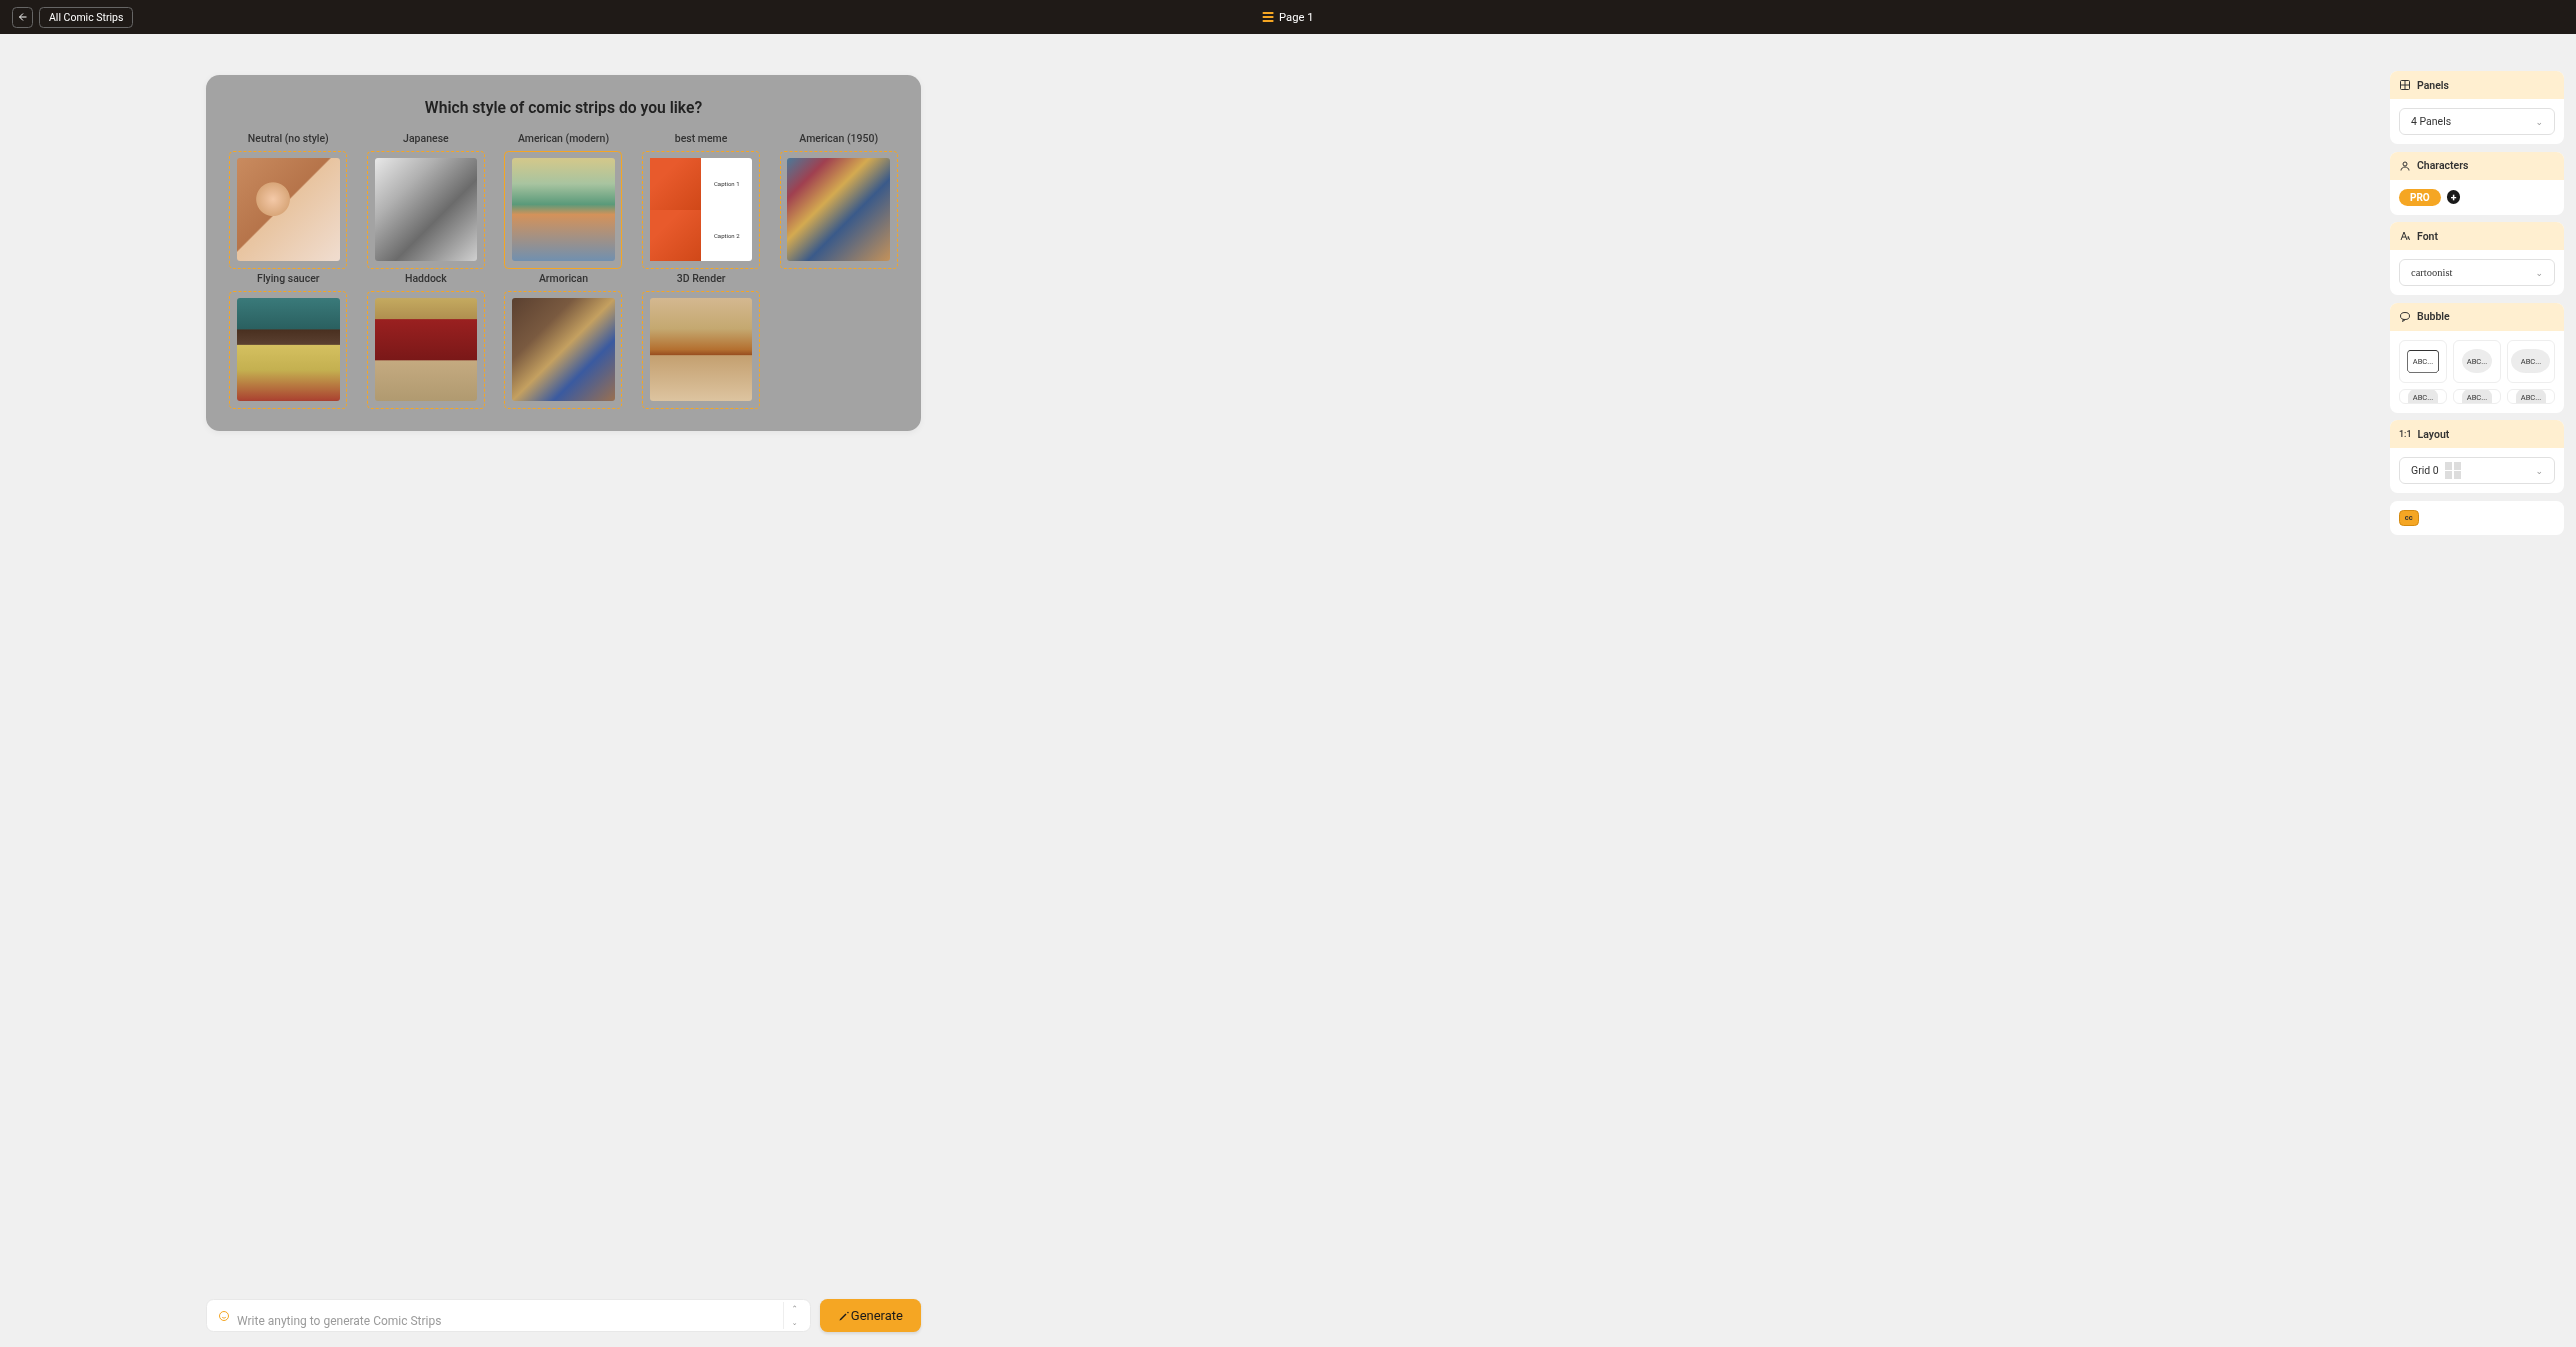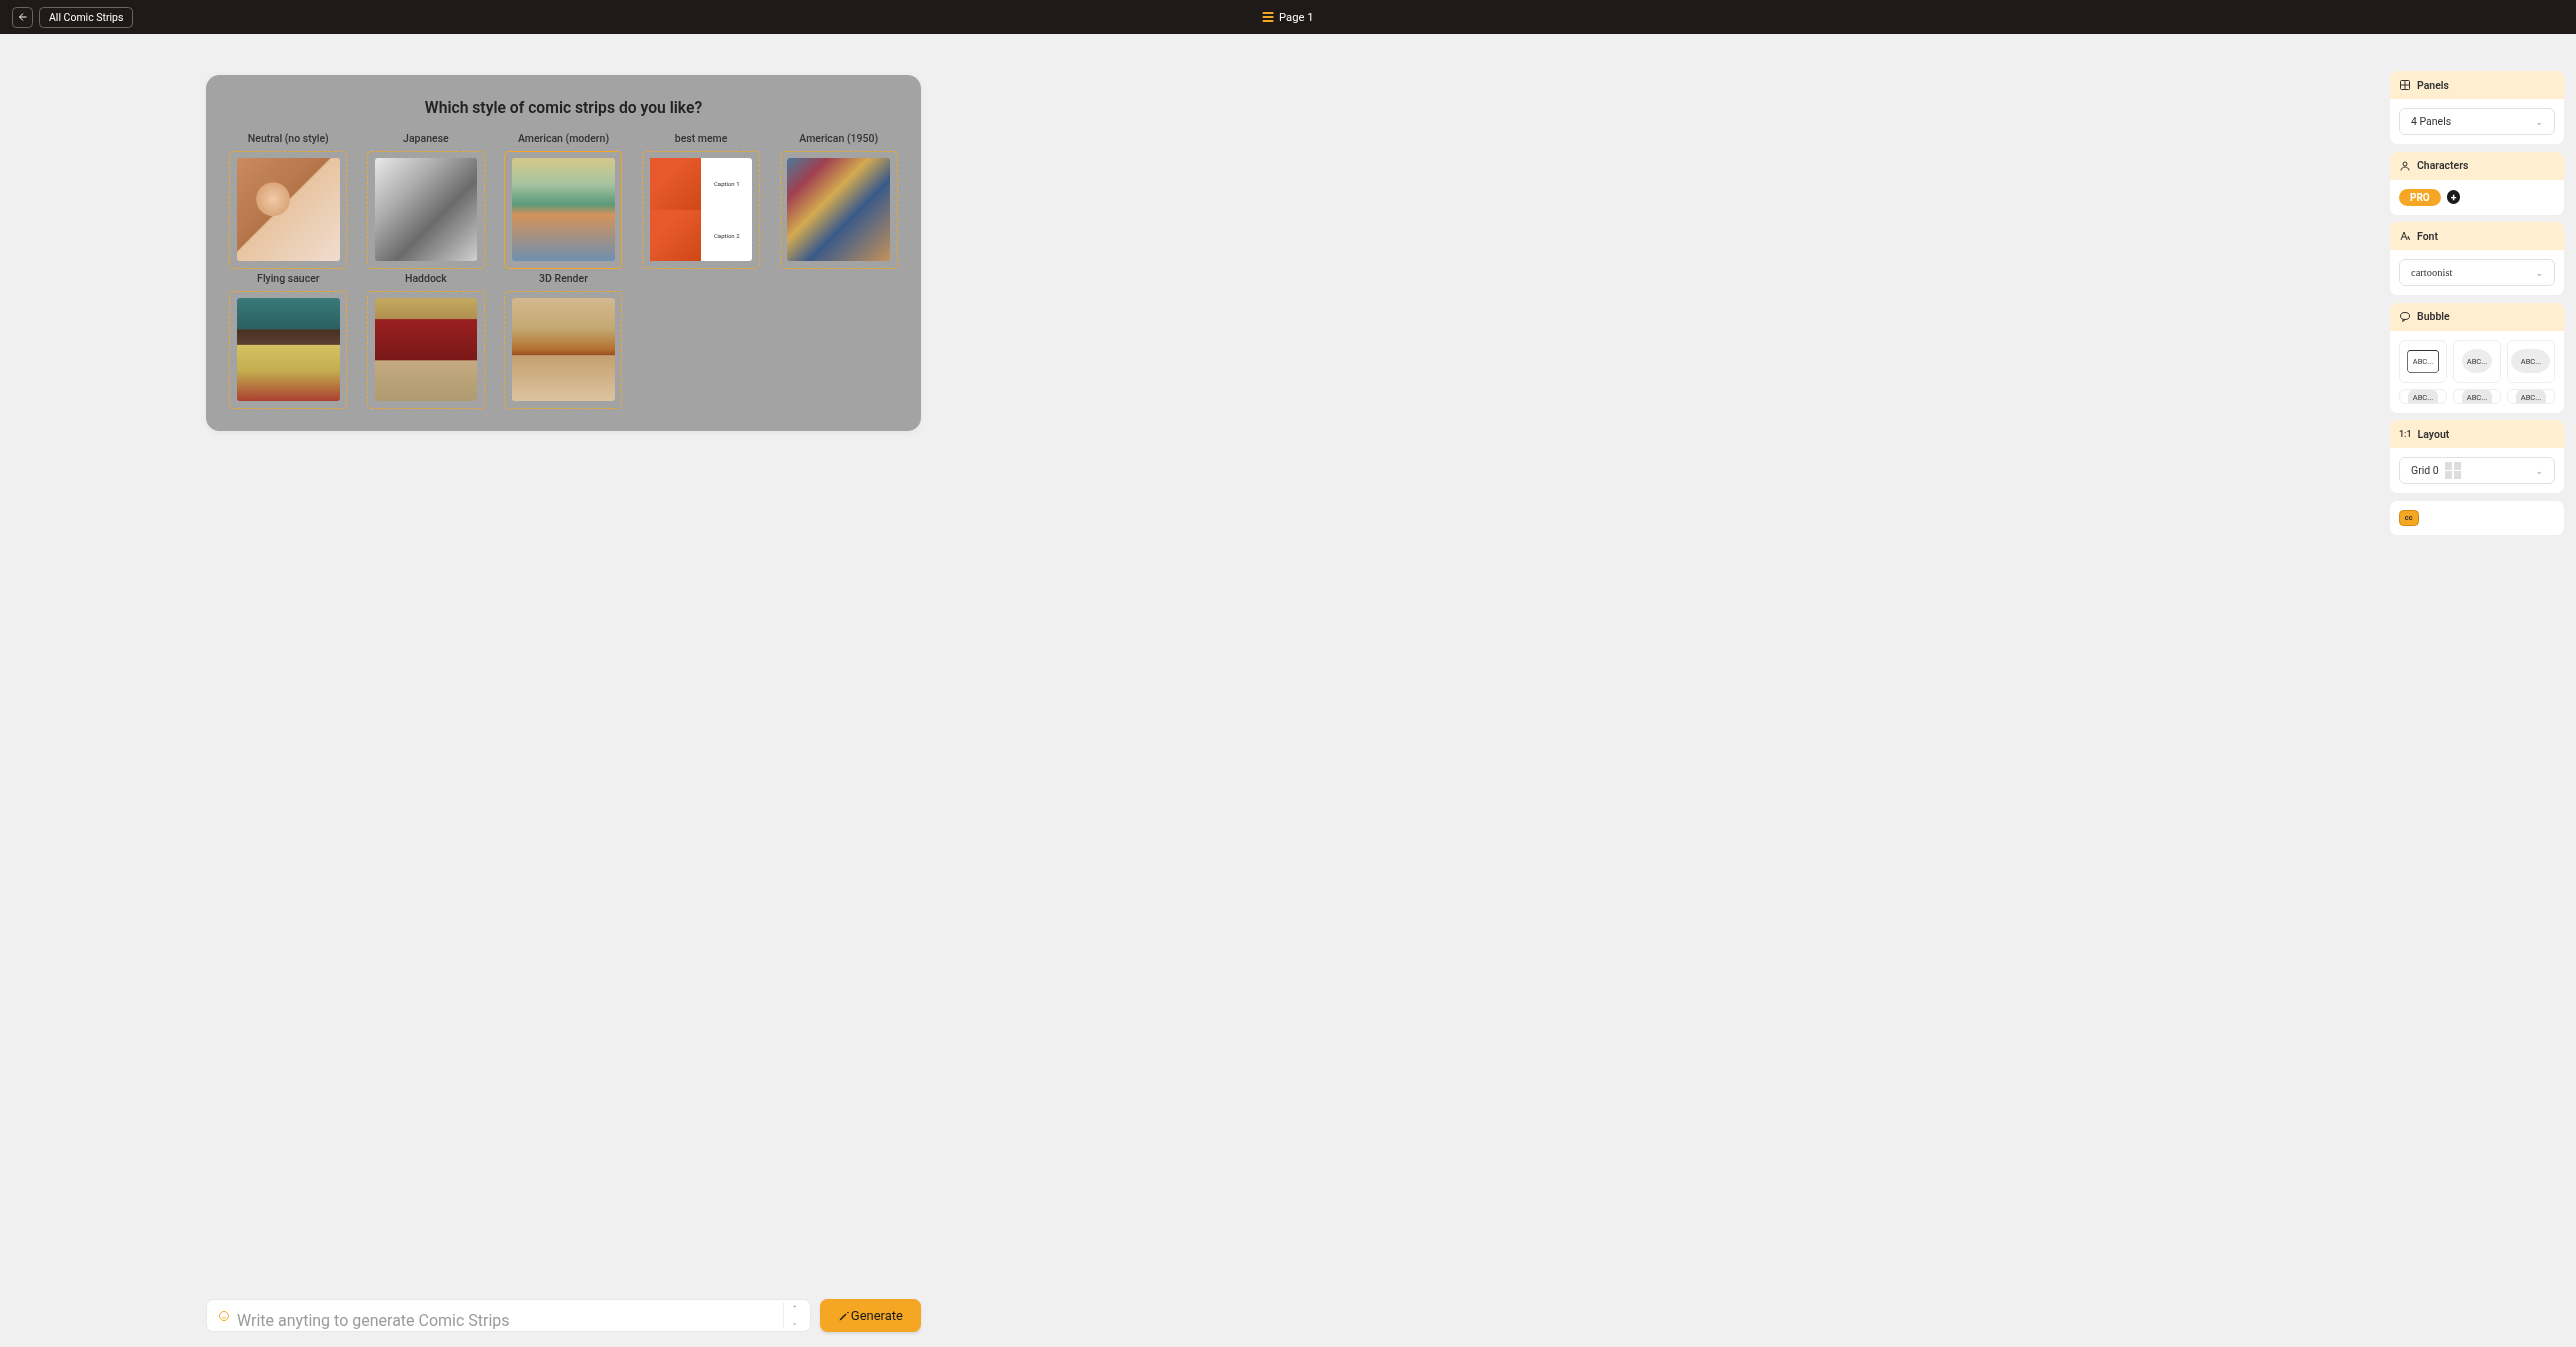--- a/index.html
+++ b/index.html
@@ -56,21 +56,21 @@
 .bubble-opt.partial .shape.oval, .bubble-opt .shape.partial { background: #e8e8e8; border-radius: 7.5px 7.5px 0 0; padding: 4.5px 4.5px 1.5px; }
 .row-partial { margin-top: 6px; }
 .bubble-opt.cut { height: 15px; overflow: hidden; }
 .layout-sel { display: flex; align-items: center; gap: 6px; }
 .layout-grid-icon { display: grid; grid-template-columns: 7.5px 7.5px; grid-template-rows: 7.5px 7.5px; gap: 1.5px; }
 .layout-grid-icon span { background: #ddd; }
 .cc-btn { width: 19.5px; height: 16.5px; background: #f5a623; border-radius: 4.5px; display: flex; align-items: center; justify-content: center; font-size: 7.5px; font-weight: 700; color: #333; cursor: pointer; border: 0.7px solid #d48a10; }
 
 .bottom-bar { position: absolute; left: 206px; bottom: 15px; width: 715px; display: flex; gap: 9px; align-items: stretch; }
 .prompt-box { flex: 1; background: #fff; border: 0.7px solid #e8e8e8; border-radius: 7.5px; display: flex; align-items: center; padding: 0 10.5px; height: 33px; gap: 7.5px; }
-.prompt-box input { flex: 1; border: none; outline: none; font-size: 16px; background: transparent; color: #333; margin-top: 10px; }
+.prompt-box input { flex: 1; border: none; outline: none; font-size: 12px; background: transparent; color: #333; margin-top: 10px; }
 .prompt-box input::placeholder { color: #9b9b9b; }
 .prompt-icon { color: #f5a623; }
 .stepper { display: flex; flex-direction: column; border-left: 0.7px solid #eee; padding-left: 6px; margin-left: 3px; }
 .stepper span { font-size: 7.5px; color: #999; cursor: pointer; line-height: 7.5px; padding: 3px 1.5px; }
 .generate-btn { background: #f5a623; border: none; border-radius: 7.5px; padding: 0 18px; display: flex; align-items: center; gap: 1px; font-size: 13px; font-weight: 400; color: #1a1a1a; cursor: pointer; height: 33px; box-shadow: 0 1.5px 3px rgba(0,0,0,0.1); }
 
 svg { display: block; }
 .icon-sm { width: 12px; height: 12px; }
 </style>
 </head>
@@ -141,20 +141,26 @@
             <div class="thumb-inner t-flying"></div>
           </div>
         </div>
         <div class="style-item">
           <div class="style-label">Haddock</div>
           <div class="style-thumb">
             <div class="thumb-inner t-haddock"></div>
           </div>
         </div>
         <div class="style-item">
+          <div class="style-label">Armorican</div>
+          <div class="style-thumb">
+            <div class="thumb-inner t-armorican"></div>
+          </div>
+        </div>
+        <div class="style-item">
           <div class="style-label">3D Render</div>
           <div class="style-thumb">
             <div class="thumb-inner t-3d"></div>
           </div>
         </div>
       </div>
   </div>
 
   <div class="sidebar">
 

